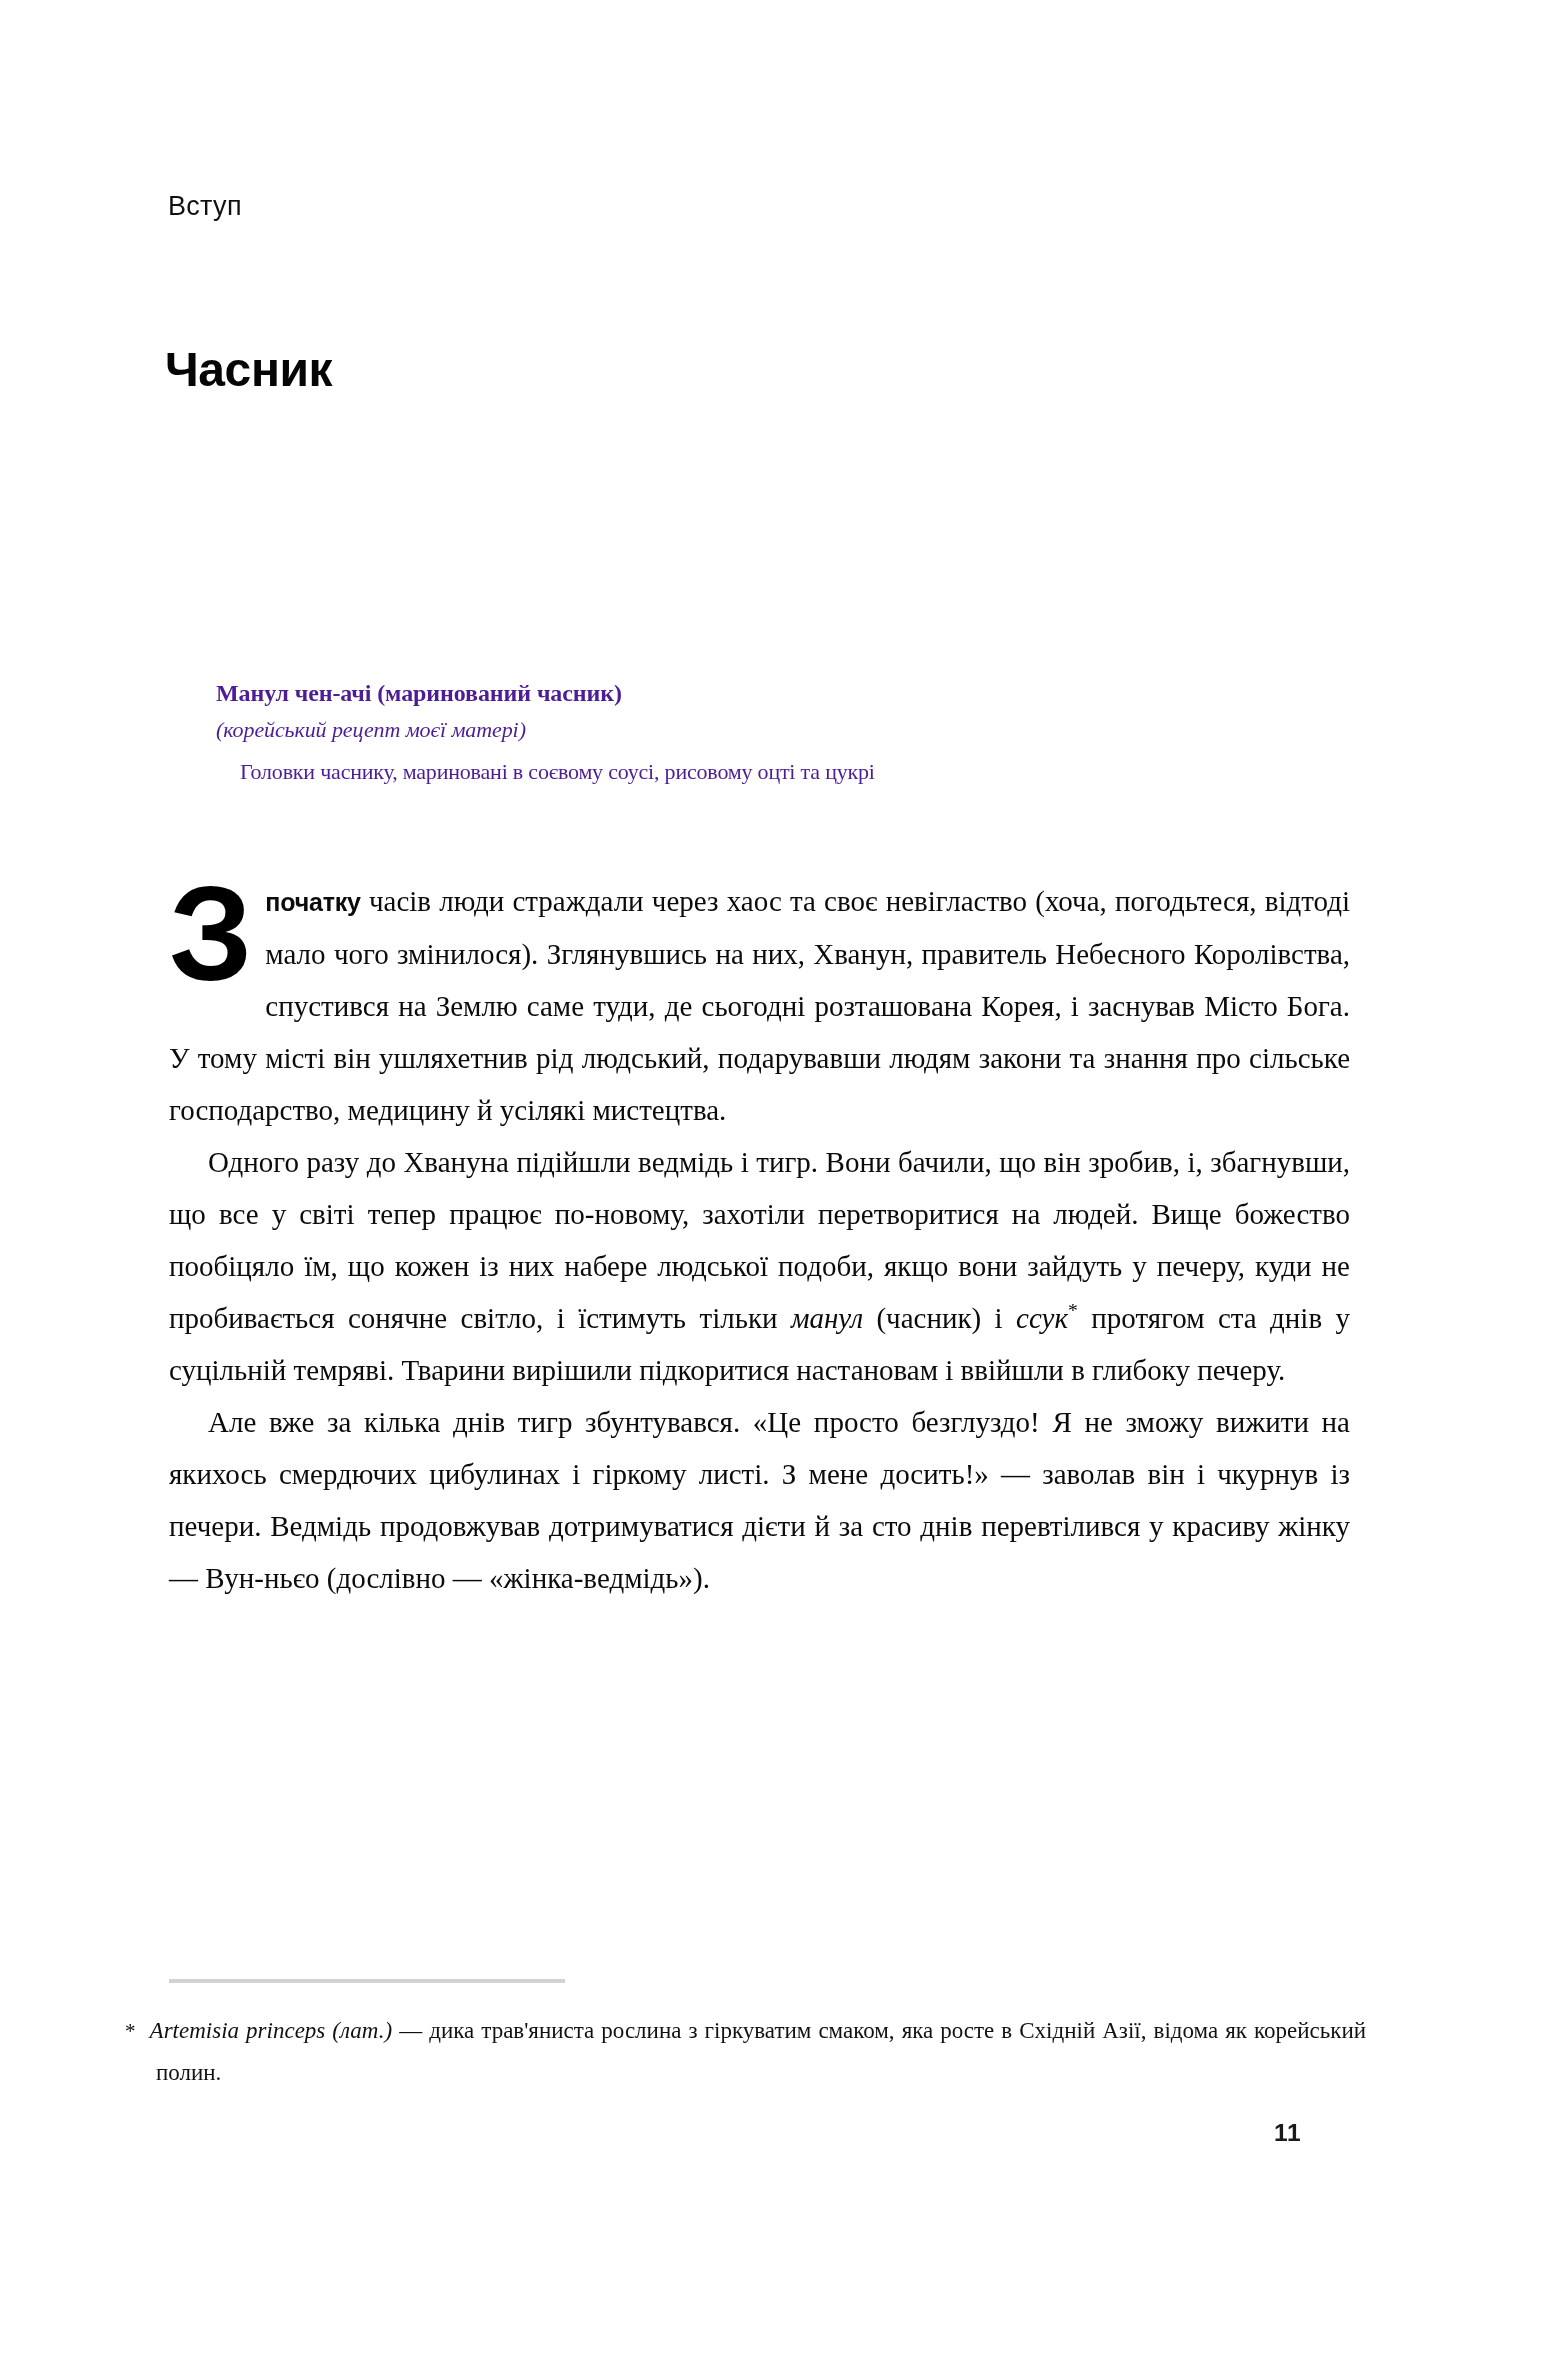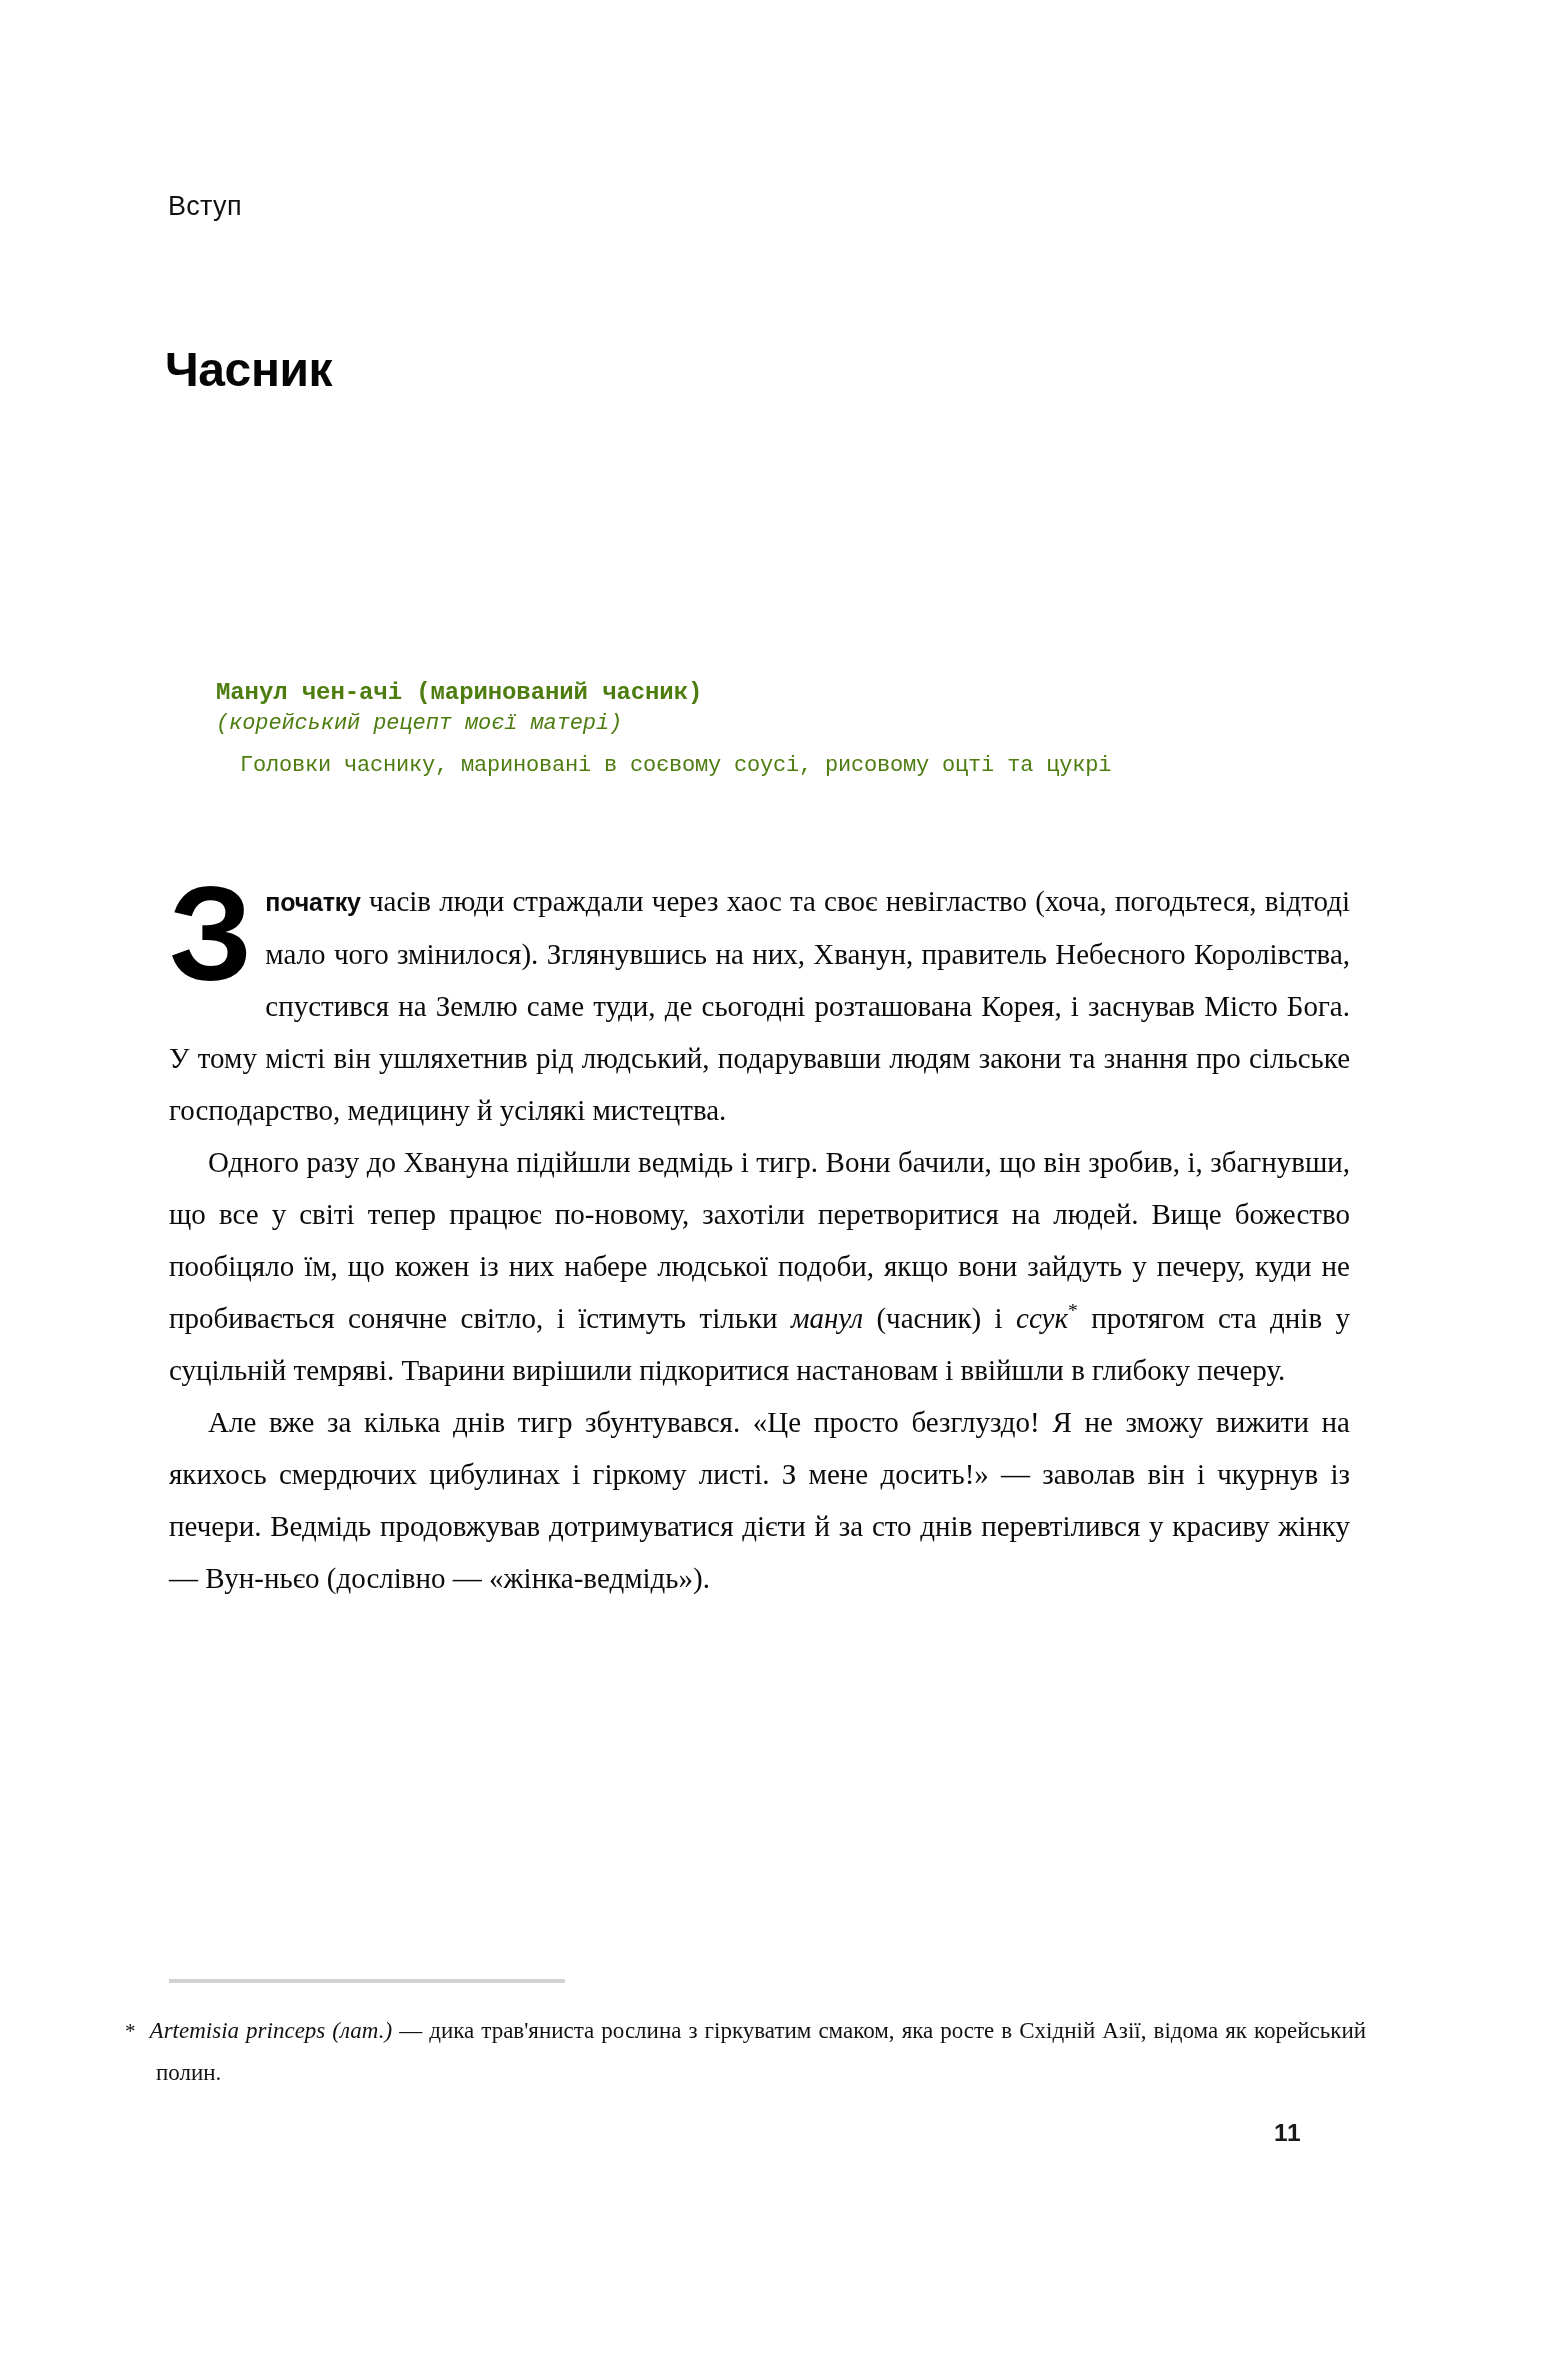--- a/index.html
+++ b/index.html
@@ -45,37 +45,37 @@
     color: #050505;
     line-height: 1;
   }
 
   
   .recipe-block {
     position: absolute;
     left: 216px;
     top: 678px;
     width: 1086px;
-    font-family: Liberation Mono, monospace;
-    color: #4d7c0f;
+    font-family: Liberation Serif, serif;
+    color: #4c1d95;
   }
 
   .recipe-name {
     font-weight: 700;
     font-size: 24px;
     line-height: 1.28;
     letter-spacing: -0.1px;
   }
 
   .recipe-origin {
     font-style: italic;
     font-weight: 400;
     font-size: 22px;
     line-height: 1.3;
-    margin-top: 1px;
+    margin-top: 7px;
     letter-spacing: -0.1px;
   }
 
   .recipe-desc {
     font-weight: 400;
     font-size: 22px;
     line-height: 1.3;
     margin-top: 14px;
     letter-spacing: -0.2px;
     margin-left: 24px;

